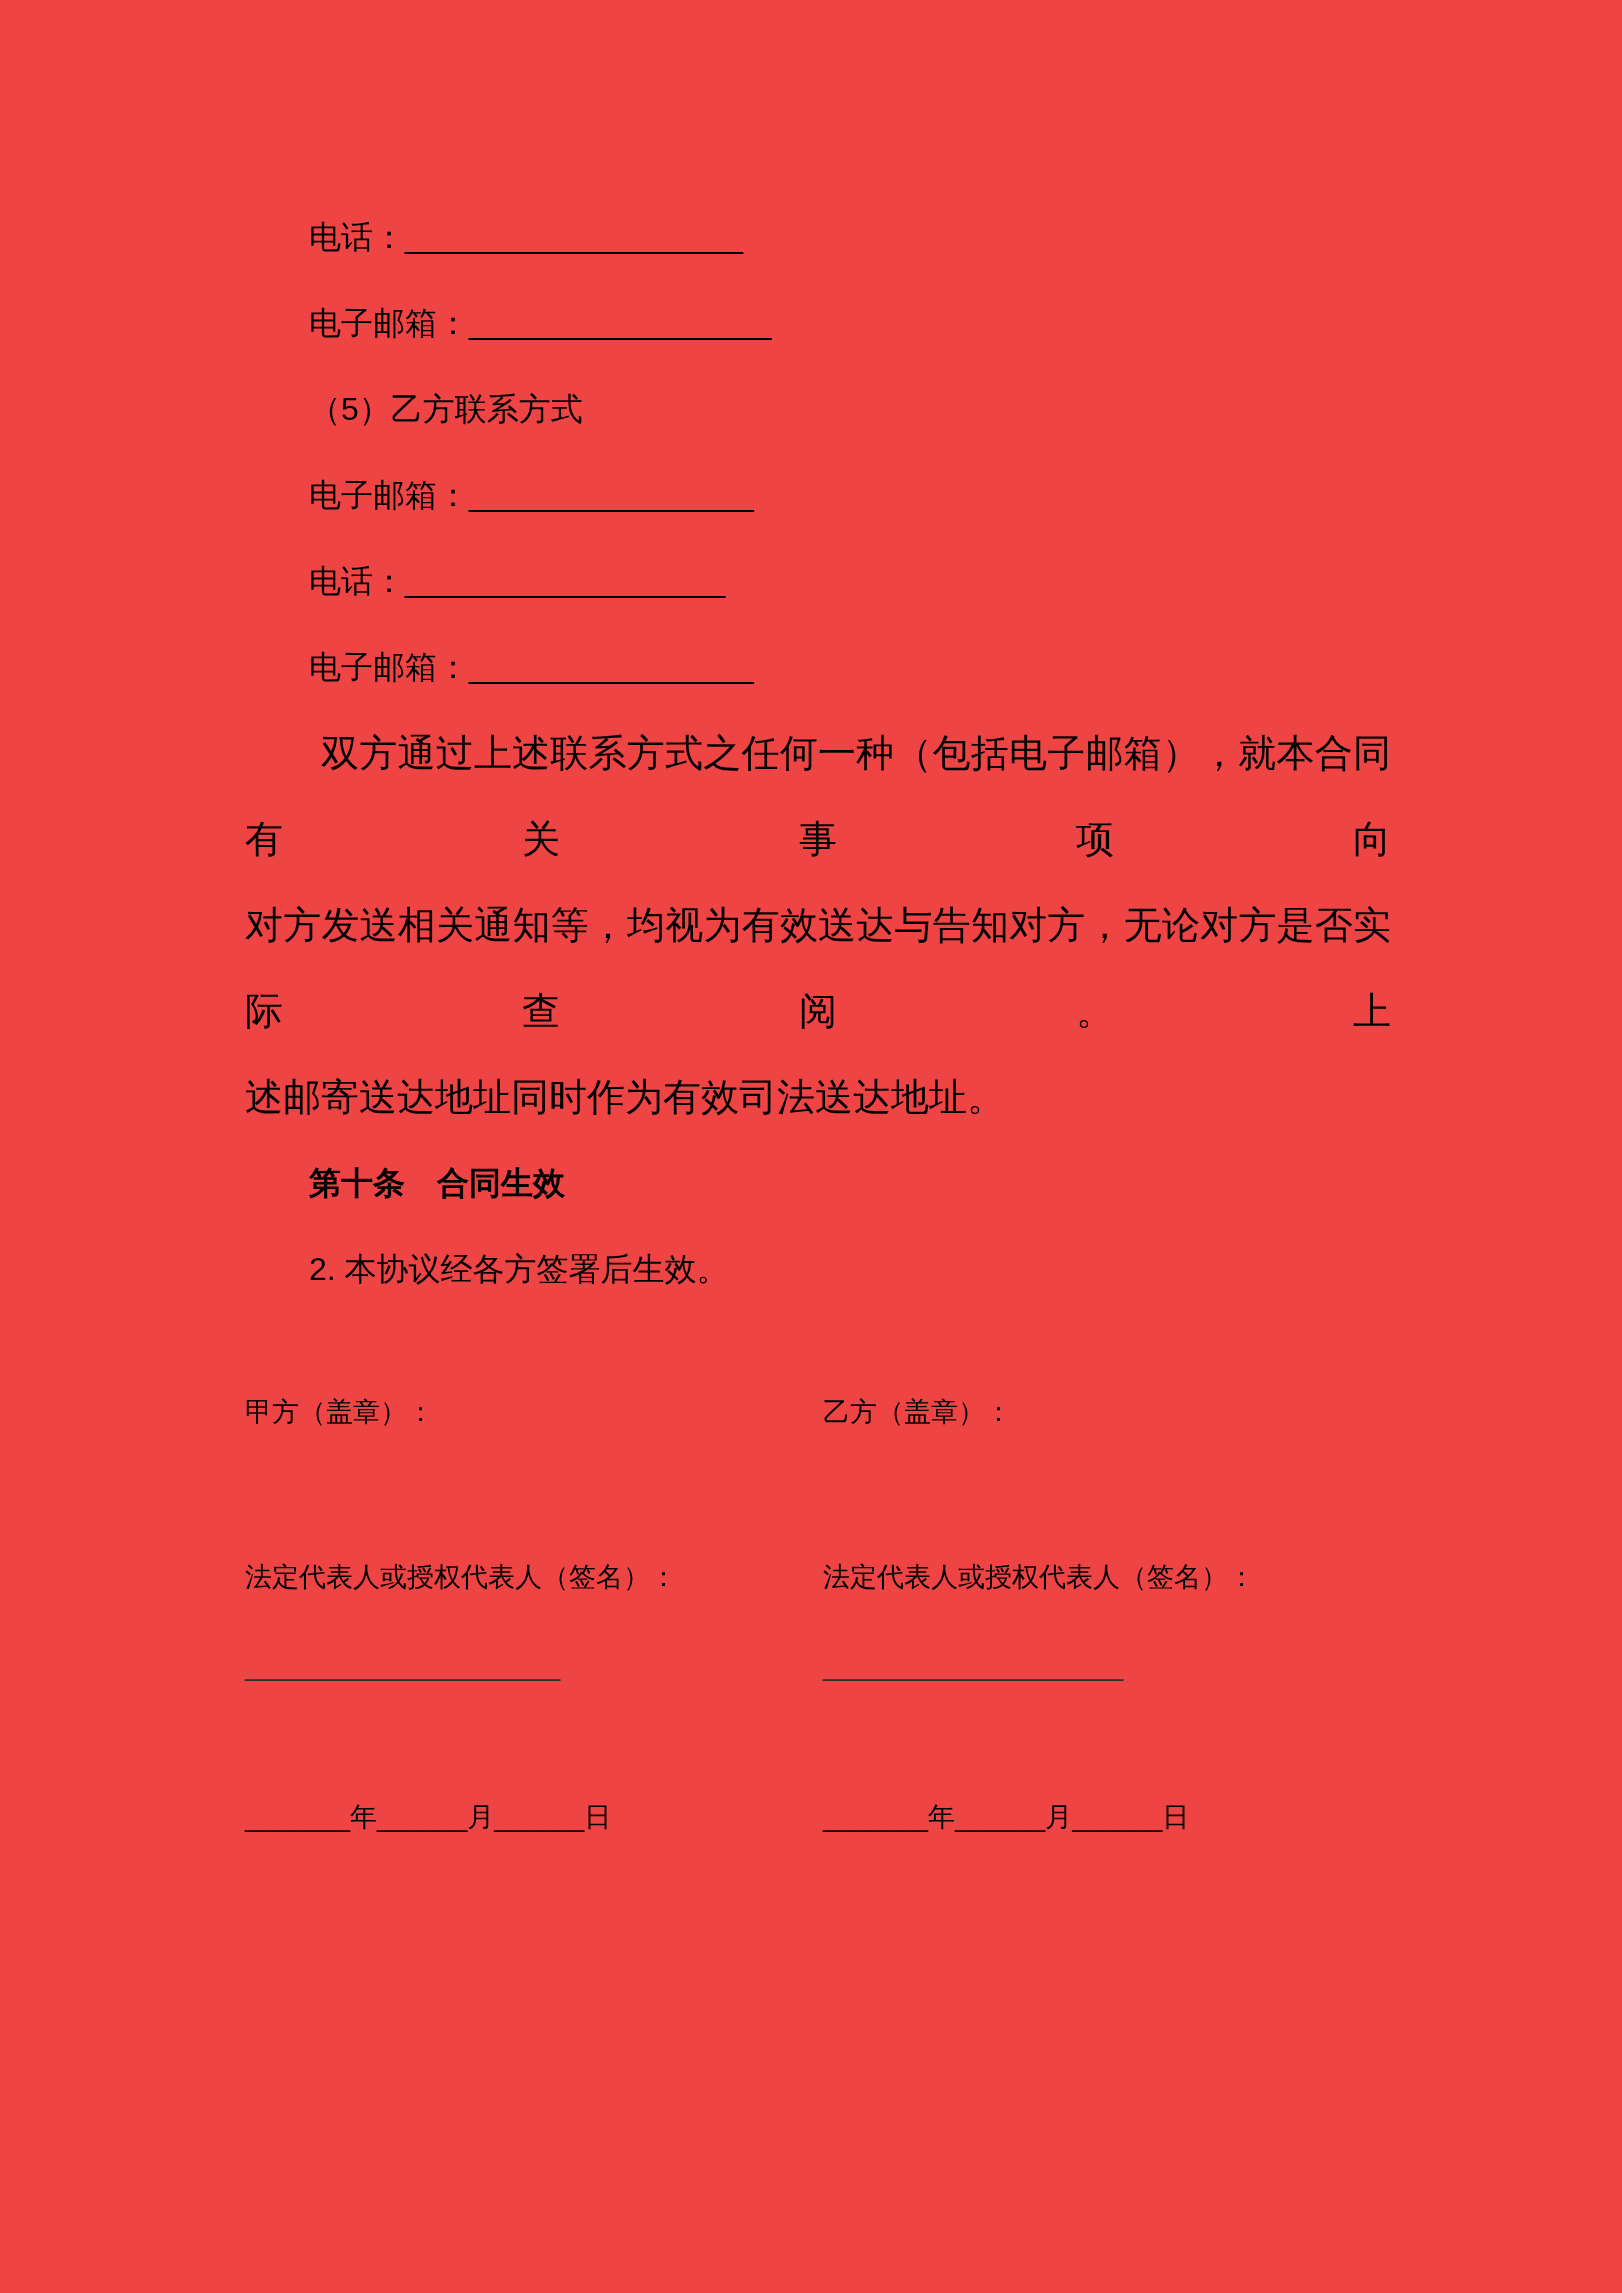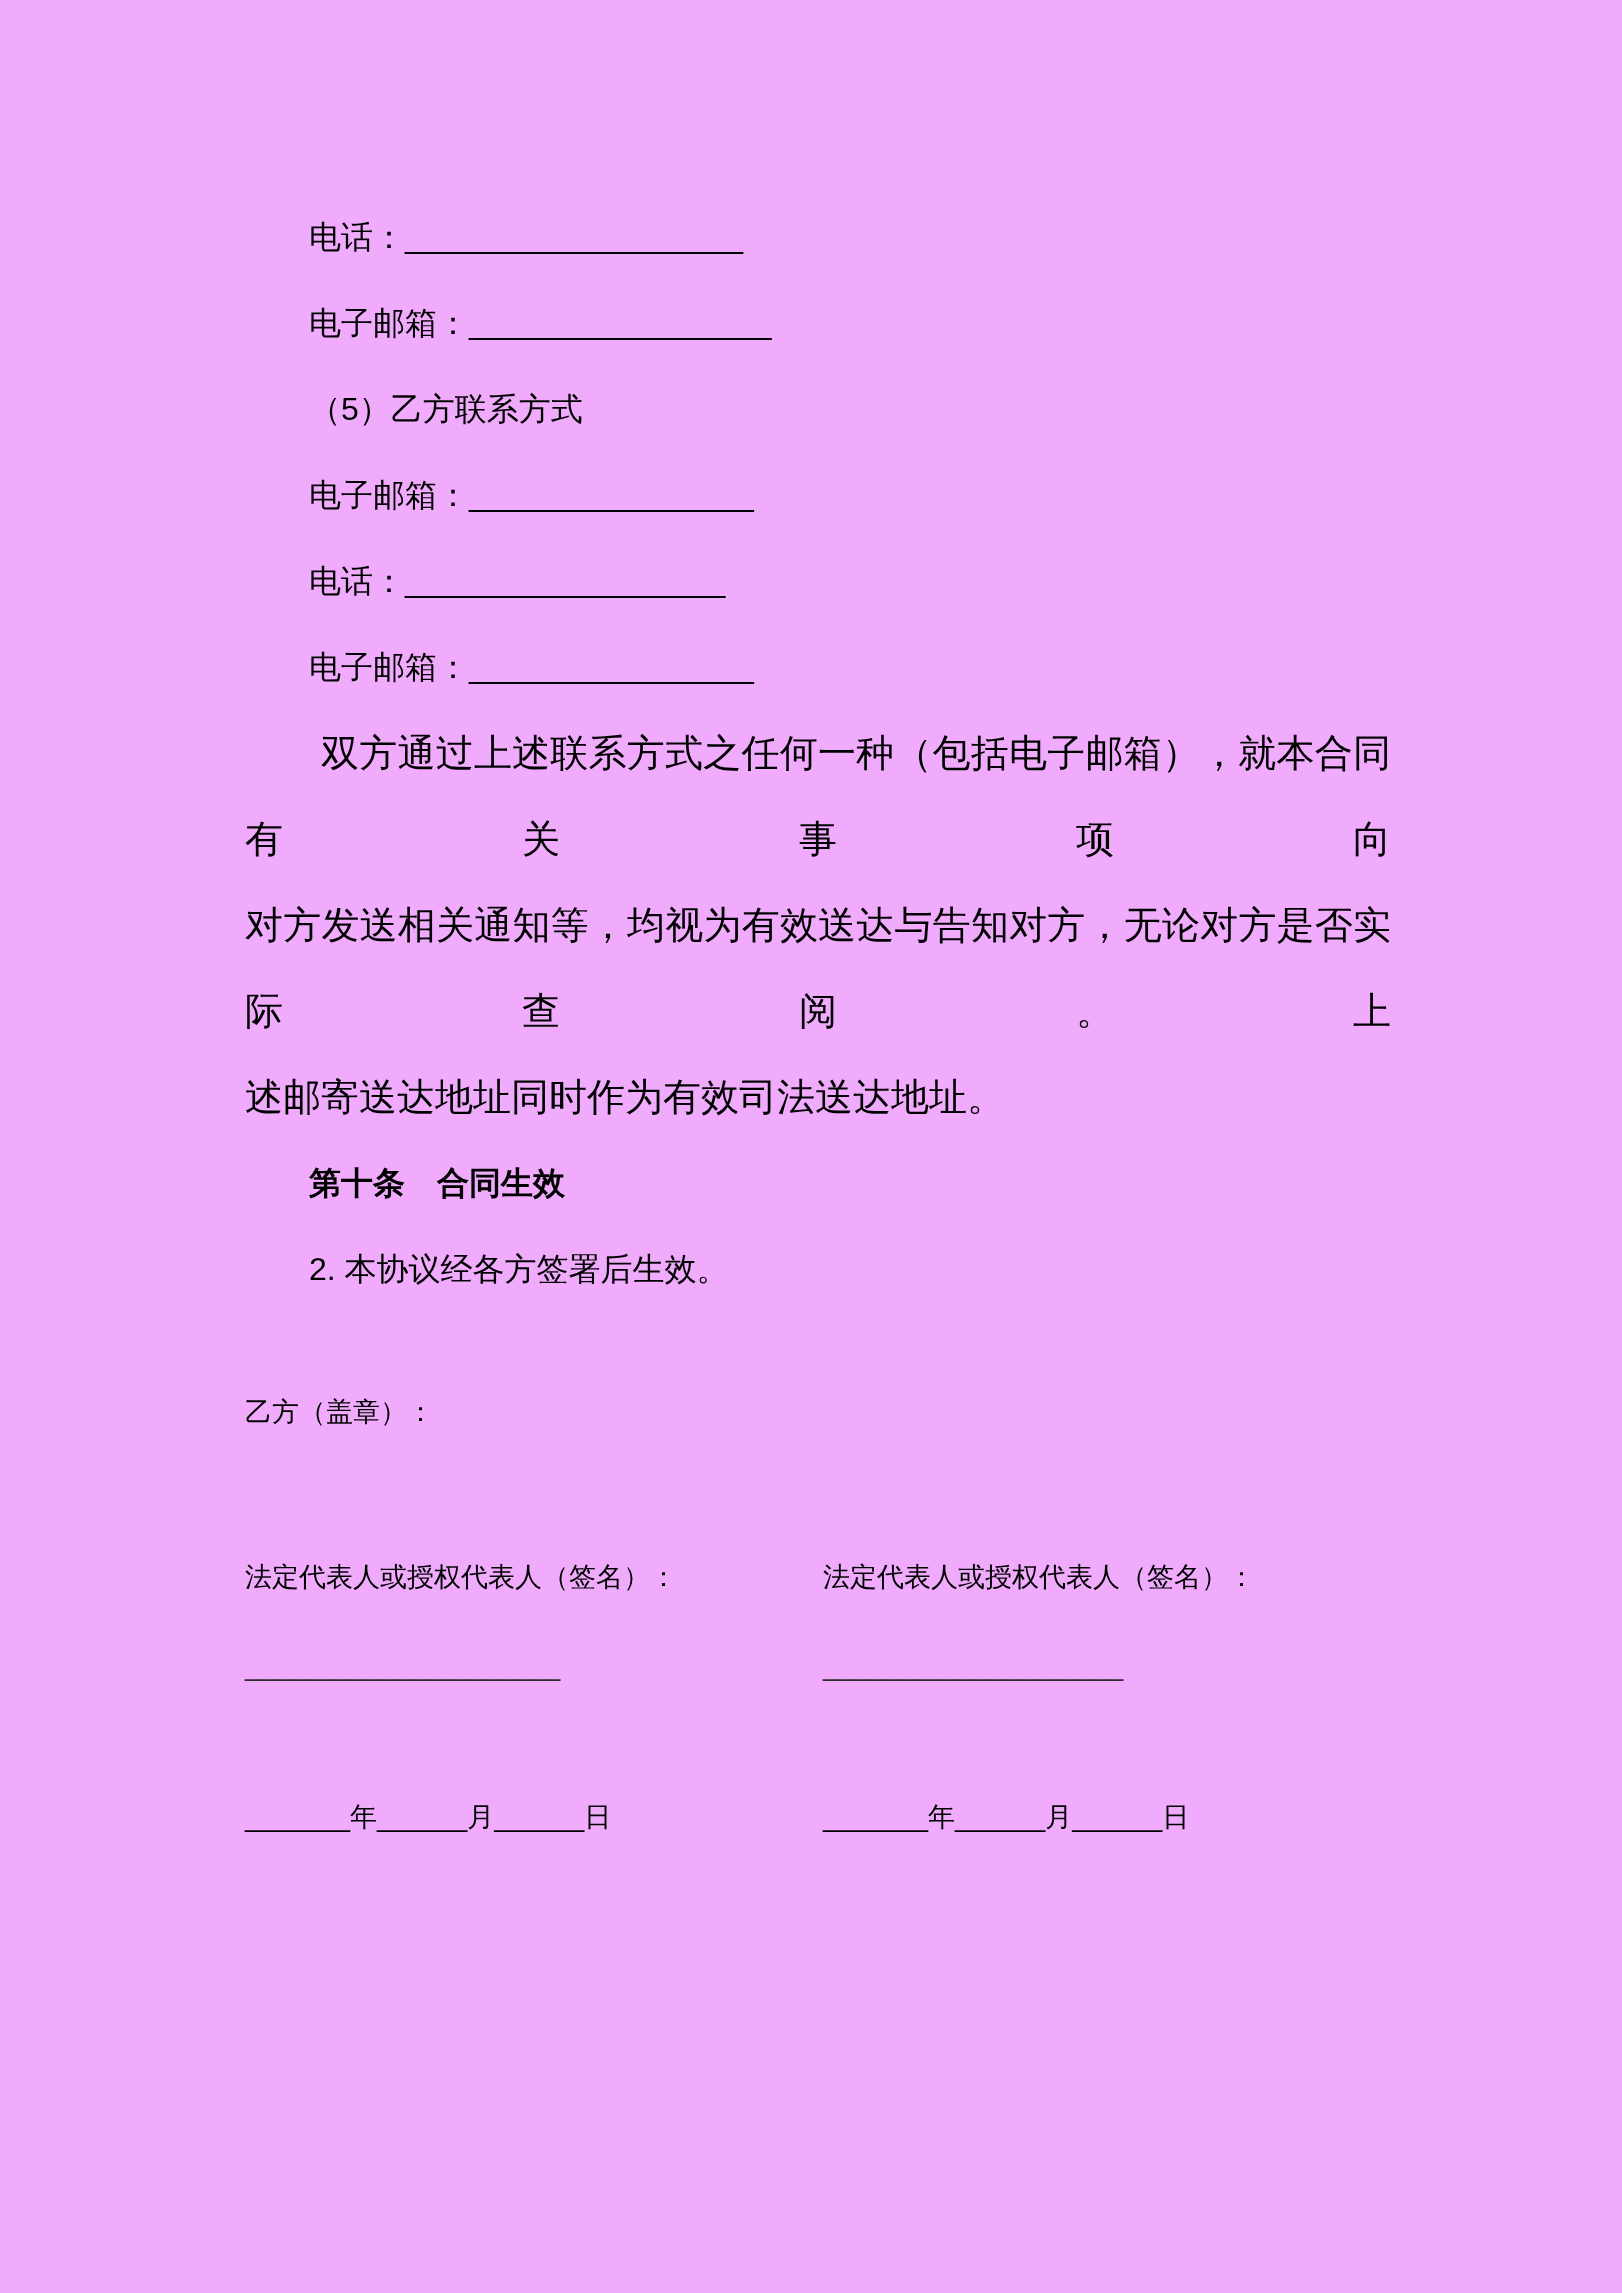--- a/index.html
+++ b/index.html
@@ -4,21 +4,21 @@
 <style>
   html, body {
     margin: 0;
     padding: 0;
     background: #ffffff;
   }
   .page {
     position: relative;
     width: 1623px;
     height: 2294px;
-    background: #f0abfc;
+    background: #ef4444;
     color: #000000;
     font-family: "Liberation Sans", "DejaVu Sans", sans-serif;
     box-sizing: border-box;
     padding: 194px 232px 0 245px;
     overflow: hidden;
   }
   .content {
     width: 1146px;
   }
   
@@ -80,20 +80,21 @@
       <div class="para-line indent2 jfull">双方通过上述联系方式之任何一种（包括电子邮箱），就本合同有关事项向</div>
       <div class="para-line jfull">对方发送相关通知等，均视为有效送达与告知对方，无论对方是否实际查阅。上</div>
       <div class="para-line">述邮寄送达地址同时作为有效司法送达地址。</div>
     </div>
 
     <p class="bodyline indent2 bold">第十条　合同生效</p>
 
     <p class="bodyline indent2">2. 本协议经各方签署后生效。</p>
 
     <div class="sig-row row-seal">
+      <span>甲方（盖章）：</span>
       <span>乙方（盖章）：</span>
     </div>
 
     <div class="sig-row row-rep">
       <span>法定代表人或授权代表人（签名）：</span>
       <span>法定代表人或授权代表人（签名）：</span>
     </div>
 
     <div class="sig-row row-sigline">
       <span class="blank">_____________________</span>

